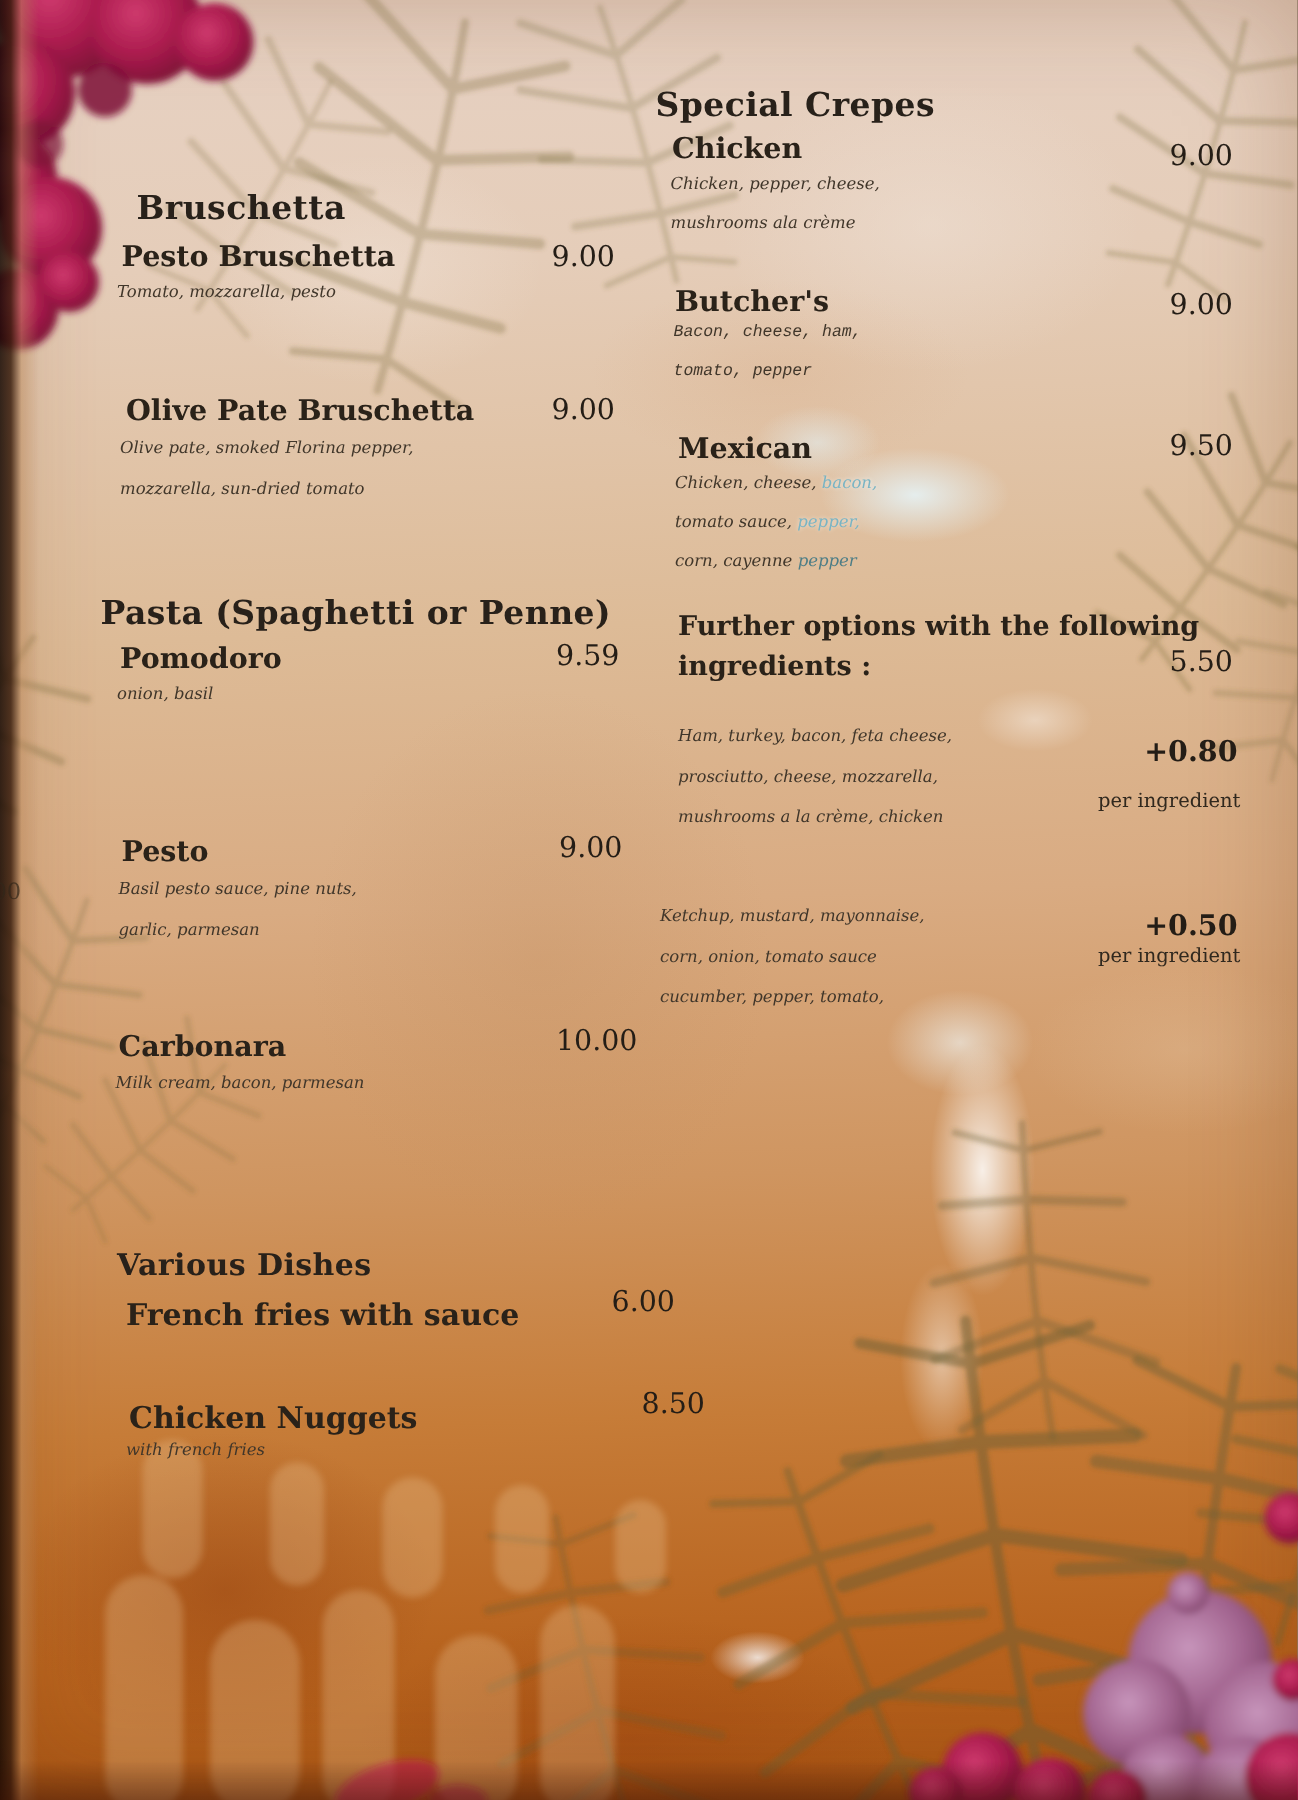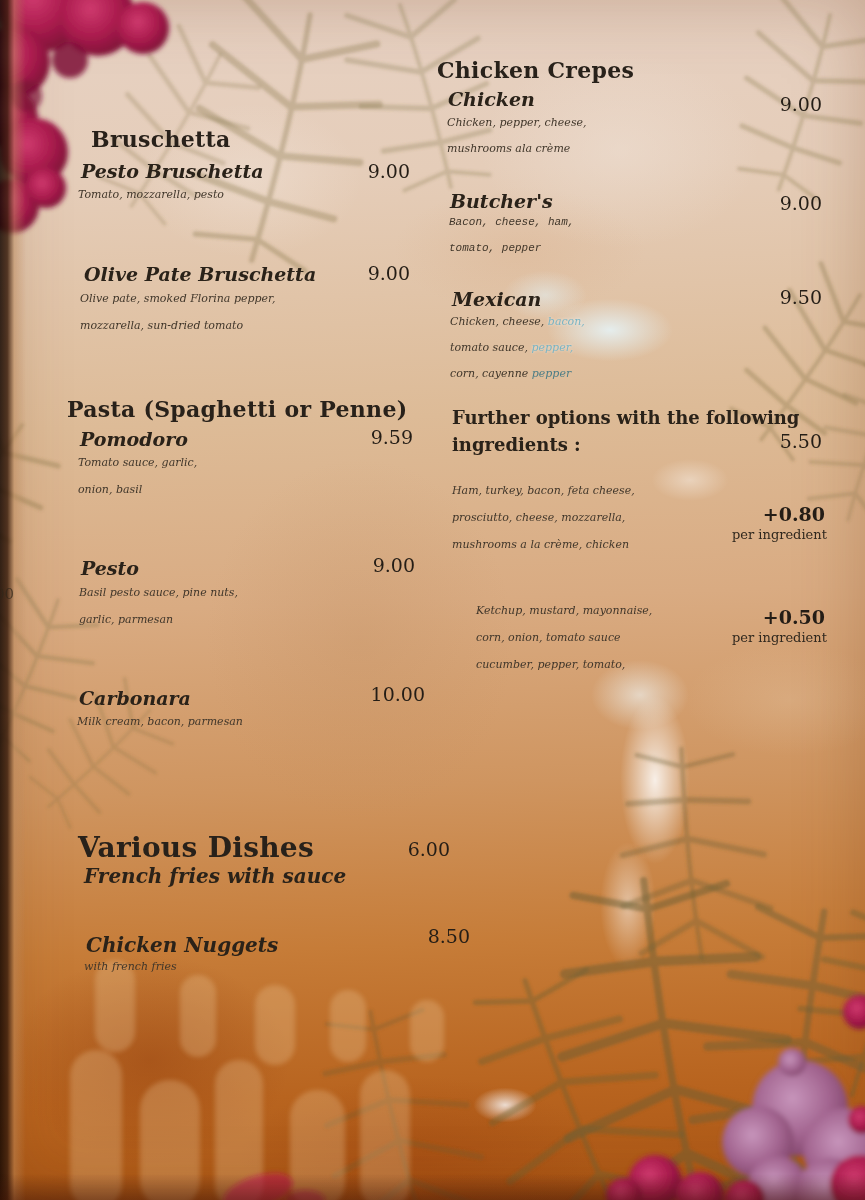--- a/index.html
+++ b/index.html
@@ -30,21 +30,21 @@
   #spine{
     position:absolute;left:0;top:0;width:26px;height:1200px;
     background:linear-gradient(90deg,#170a04 0%,#3a1e0e 28%,rgba(190,140,95,.55) 55%,rgba(190,140,95,0) 100%);
     opacity:.85;
   }
   #bottom-vignette{
     position:absolute;left:0;bottom:0;width:100%;height:26px;
     background:linear-gradient(0deg,rgba(60,18,6,.45),rgba(60,18,6,0));
   }
   .sec-title{font-weight:bold;font-size:22px;color:#28211a;letter-spacing:.3px;white-space:nowrap;}
-  .item-name{font-weight:bold;font-size:19px;color:#2a2219;white-space:nowrap;font-style:italic;}
+  .item-name{font-weight:bold;font-size:19px;color:#2a2219;white-space:nowrap;}
   .item-name.big{font-size:20px;}
   .price{font-size:19px;color:#241d16;text-align:right;white-space:nowrap;}
   .desc{font-style:italic;font-size:11px;color:#40362a;line-height:27px;white-space:nowrap;}
   .desc span{display:block;}
   .desc .inline{display:inline;}
   .glare-text{color:#79b4c4;text-shadow:0 0 3px rgba(255,255,255,.65);}
   .glare-text-dark{color:#4d7d86;}
   .opt-title{font-weight:bold;font-size:18px;color:#2a2219;line-height:27px;white-space:nowrap;}
   .surcharge{font-weight:bold;font-size:19px;color:#241d16;text-align:right;white-space:nowrap;}
   .surcharge-note{font-size:13px;color:#30281e;text-align:right;white-space:nowrap;}
@@ -171,49 +171,48 @@
   <div class="abs desc" style="left:80px;top:285px;">
     <span>Olive pate, smoked Florina pepper,</span>
     <span>mozzarella, sun-dried tomato</span>
   </div>
 
   <div class="abs sec-title" style="left:67px;top:396px;">Pasta (Spaghetti or Penne)</div>
 
   <div class="abs item-name" style="left:80px;top:428px;">Pomodoro</div>
   <div class="abs price" style="left:323px;top:426px;width:90px;">9.59</div>
   <div class="abs desc" style="left:78px;top:449px;">
-    <span>Tomato sauce, garlic,</span>
     <span>onion, basil</span>
   </div>
 
   <div class="abs item-name" style="left:81px;top:557px;">Pesto</div>
   <div class="abs price" style="left:325px;top:554px;width:90px;">9.00</div>
   <div class="abs desc" style="left:79px;top:579px;">
     <span>Basil pesto sauce, pine nuts,</span>
     <span>garlic, parmesan</span>
   </div>
 
   <div class="abs item-name" style="left:79px;top:687px;">Carbonara</div>
   <div class="abs price" style="left:330px;top:683px;width:95px;">10.00</div>
   <div class="abs desc" style="left:77px;top:708px;">
     <span>Milk cream, bacon, parmesan</span>
   </div>
 
-  <div class="abs sec-title" style="left:78px;top:831px;font-size:28px;">Various Dishes</div>
+  <div class="abs sec-title" style="left:78px;top:831px;font-size:20px;">Various Dishes</div>
 
   <div class="abs item-name big" style="left:84px;top:864px;">French fries with sauce</div>
-  <div class="abs price" style="left:360px;top:838px;width:90px;">6.00</div>
+  <div class="abs price" style="left:360px;top:857px;width:90px;">6.00</div>
 
   <div class="abs item-name big" style="left:86px;top:933px;">Chicken Nuggets</div>
   <div class="abs price" style="left:380px;top:925px;width:90px;">8.50</div>
   <div class="abs desc" style="left:84px;top:953px;">
     <span>with french fries</span>
   </div>
 
-  <div class="abs sec-title" style="left:437px;top:57px;">Chicken Crepes</div>
+  <div class="abs sec-title" style="left:437px;top:57px;">Special Crepes</div>
 
   <div class="abs item-name" style="left:448px;top:88px;">Chicken</div>
   <div class="abs price" style="left:732px;top:93px;width:90px;">9.00</div>
   <div class="abs desc" style="left:447px;top:110px;line-height:26px;">
     <span>Chicken, pepper, cheese,</span>
     <span>mushrooms ala crème</span>
   </div>
 
   <div class="abs item-name" style="left:450px;top:190px;">Butcher's</div>
   <div class="abs price" style="left:732px;top:192px;width:90px;">9.00</div>
@@ -240,24 +239,24 @@
     <span style="display:block;">Further options with the following</span>
     <span style="display:block;">ingredients :</span>
   </div>
   <div class="abs price" style="left:732px;top:430px;width:90px;">5.50</div>
 
   <div class="abs desc" style="left:452px;top:477px;">
     <span>Ham, turkey, bacon, feta cheese,</span>
     <span>prosciutto, cheese, mozzarella,</span>
     <span>mushrooms a la crème, chicken</span>
   </div>
-  <div class="abs surcharge" style="left:732px;top:503px;width:93px;">+0.80</div>
+  <div class="abs surcharge" style="left:732px;top:490px;width:93px;">+0.80</div>
   <div class="abs surcharge-note" style="left:732px;top:527px;width:93px;">per ingredient</div>
 
-  <div class="abs desc" style="left:476px;top:597px;">
+  <div class="abs desc" style="left:440px;top:597px;">
     <span>Ketchup, mustard, mayonnaise,</span>
     <span>corn, onion, tomato sauce</span>
     <span>cucumber, pepper, tomato,</span>
   </div>
   <div class="abs surcharge" style="left:732px;top:606px;width:93px;">+0.50</div>
   <div class="abs surcharge-note" style="left:732px;top:630px;width:93px;">per ingredient</div>
 
   <div id="bottom-vignette"></div>
 </div>
 

